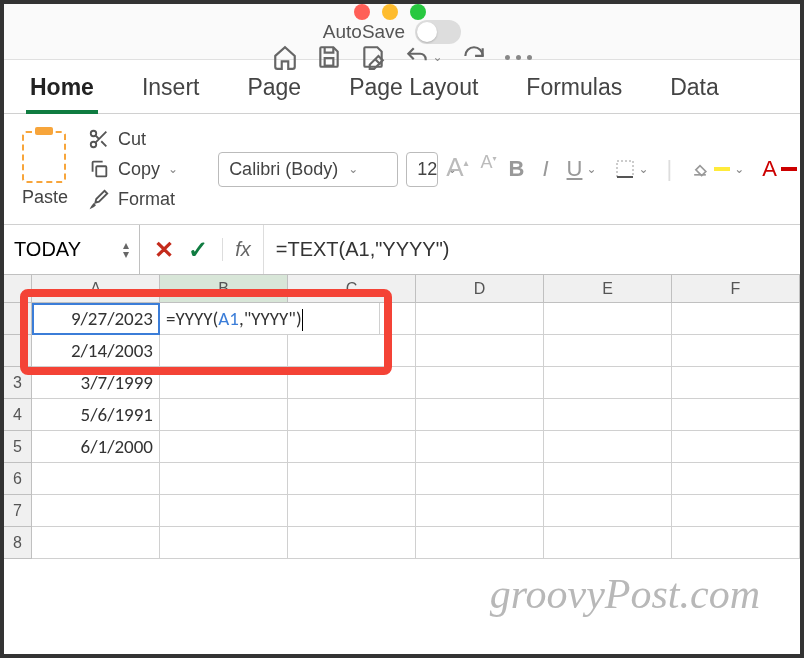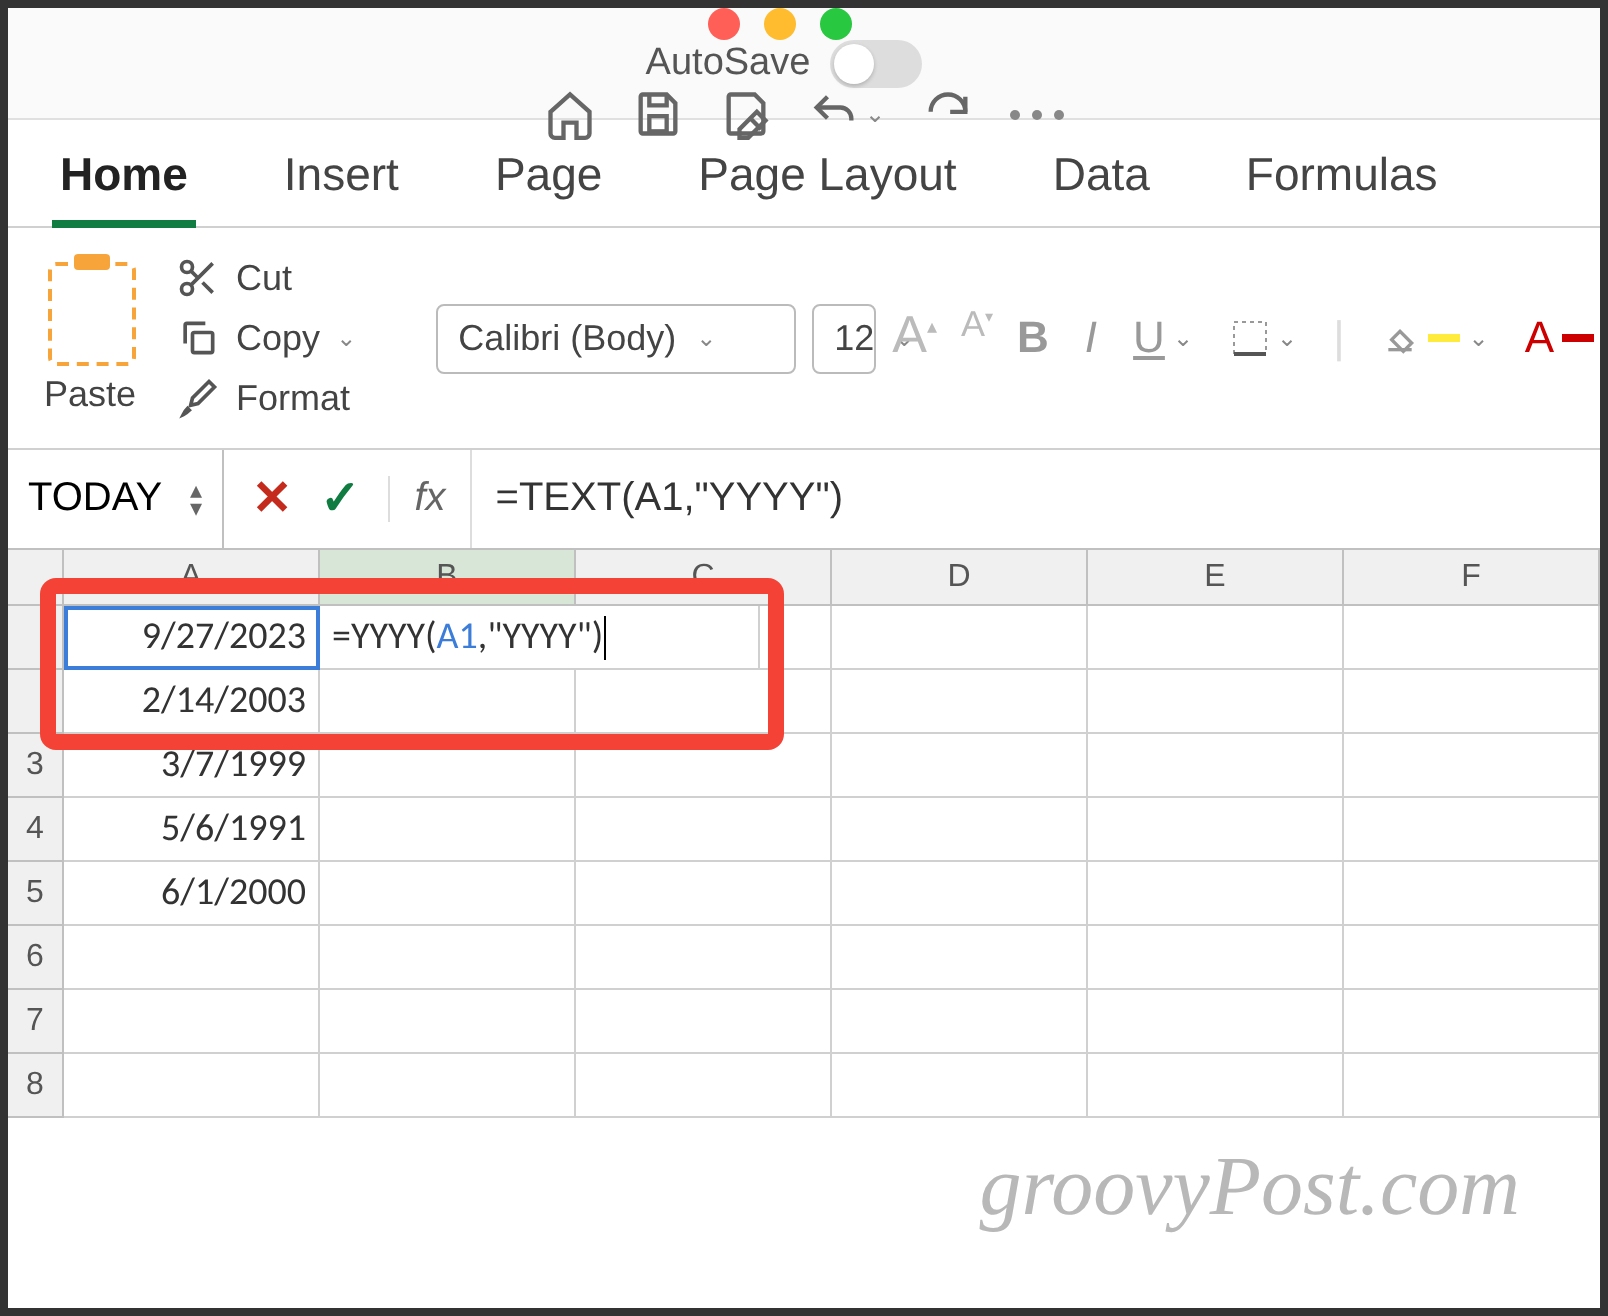--- a/index.html
+++ b/index.html
@@ -18,21 +18,21 @@
   .title-icons svg { width: 26px; height: 26px; stroke: #666; fill: none; stroke-width: 2; }
   .title-icons .dots { display: flex; gap: 6px; }
   .title-icons .dots span { width: 5px; height: 5px; background: #888; border-radius: 50%; }
 
   .tabs { display: flex; gap: 40px; padding: 8px 22px 0; font-size: 23px; color: #444; border-bottom: 1px solid #d0d0d0; }
   .tab { padding: 6px 4px 12px; cursor: pointer; position: relative; }
   .tab.active { font-weight: 700; color: #222; }
   .tab.active::after { content: ""; position: absolute; left: 0; right: 0; bottom: -1px; height: 4px; background: #107c41; }
 
   .ribbon { display: flex; align-items: center; padding: 10px 18px; gap: 20px; border-bottom: 1px solid #d0d0d0; background: #fff; }
-  .paste-group { display: flex; flex-direction: column; align-items: flex-end; gap: 4px; }
+  .paste-group { display: flex; flex-direction: column; align-items: flex-start; gap: 4px; }
   .paste-icon { width: 44px; height: 52px; border: 2px dashed #f7a53b; border-radius: 4px; display: flex; align-items: center; justify-content: center; position: relative; }
   .paste-icon::before { content: ""; position: absolute; top: -6px; width: 18px; height: 8px; background: #f7a53b; border-radius: 2px; }
   .paste-label { font-size: 18px; color: #444; }
   .clip-actions { display: flex; flex-direction: column; gap: 8px; font-size: 18px; color: #444; }
   .clip-row { display: flex; align-items: center; gap: 8px; }
   .clip-row svg { width: 22px; height: 22px; stroke: #555; fill: none; stroke-width: 2; }
   .divider { width: 1px; height: 90px; background: #ddd; }
   .font-group { display: flex; flex-direction: row; gap: 12px; }
   .font-selects { display: flex; gap: 8px; }
   .font-select { border: 1px solid #bbb; border-radius: 4px; padding: 6px 10px; font-size: 18px; color: #444; display: flex; align-items: center; gap: 10px; background: #fff; }
@@ -40,21 +40,21 @@
   .fs-size { width: 32px; }
   .font-buttons { display: flex; gap: 18px; align-items: center; color: #999; font-size: 22px; }
   .font-btn { display: flex; align-items: center; gap: 4px; }
   .color-swatch { width: 16px; height: 4px; }
   .caret { font-size: 12px; color: #888; }
   .font-size-adj { display: flex; gap: 12px; font-size: 22px; color: #bbb; align-items: flex-start; }
   .fsa-big { font-size: 26px; }
   .fsa-small { font-size: 18px; }
 
   .formula-bar { display: flex; align-items: center; border-bottom: 1px solid #c0c0c0; height: 50px; }
-  .name-box { width: 108px; border-right: 1px solid #c0c0c0; padding: 0 10px; font-size: 20px; display: flex; align-items: center; justify-content: space-between; height: 100%; }
+  .name-box { width: 136px; border-right: 1px solid #c0c0c0; padding: 0 10px; font-size: 20px; display: flex; align-items: center; justify-content: space-between; height: 100%; }
   .nb-arrows { display: flex; flex-direction: column; line-height: 9px; font-size: 12px; color: #666; }
   .fb-btns { display: flex; gap: 14px; padding: 0 14px; align-items: center; }
   .fb-btns .x { color: #c42b1c; font-size: 24px; font-weight: bold; }
   .fb-btns .check { color: #107c41; font-size: 24px; font-weight: bold; }
   .fx { font-style: italic; font-size: 20px; color: #666; padding: 0 12px; border-left: 1px solid #ddd; }
   .formula-input { flex: 1; padding: 0 12px; font-size: 20px; color: #333; border-left: 1px solid #ddd; height: 100%; display: flex; align-items: center; }
 
   .grid-wrap { position: relative; }
   .col-headers { display: flex; height: 28px; background: #f0f0f0; border-bottom: 1px solid #c0c0c0; }
   .rh-corner { width: 34px; border-right: 1px solid #c0c0c0; }
@@ -115,22 +115,22 @@
         <span></span>
       </div>
   </div>
 </div>
 
 <div class="tabs">
   <div class="tab active">Home</div>
   <div class="tab">Insert</div>
   <div class="tab">Page</div>
   <div class="tab">Page Layout</div>
+  <div class="tab">Formulas</div>
   <div class="tab">Data</div>
-  <div class="tab">Formulas</div>
 </div>
 
 <div class="ribbon">
   <div class="paste-group">
     <div class="paste-icon"></div>
     <div class="paste-label">Paste</div>
   </div>
   <div class="clip-actions">
     <div class="clip-row">
       <svg viewBox="0 0 24 24">

